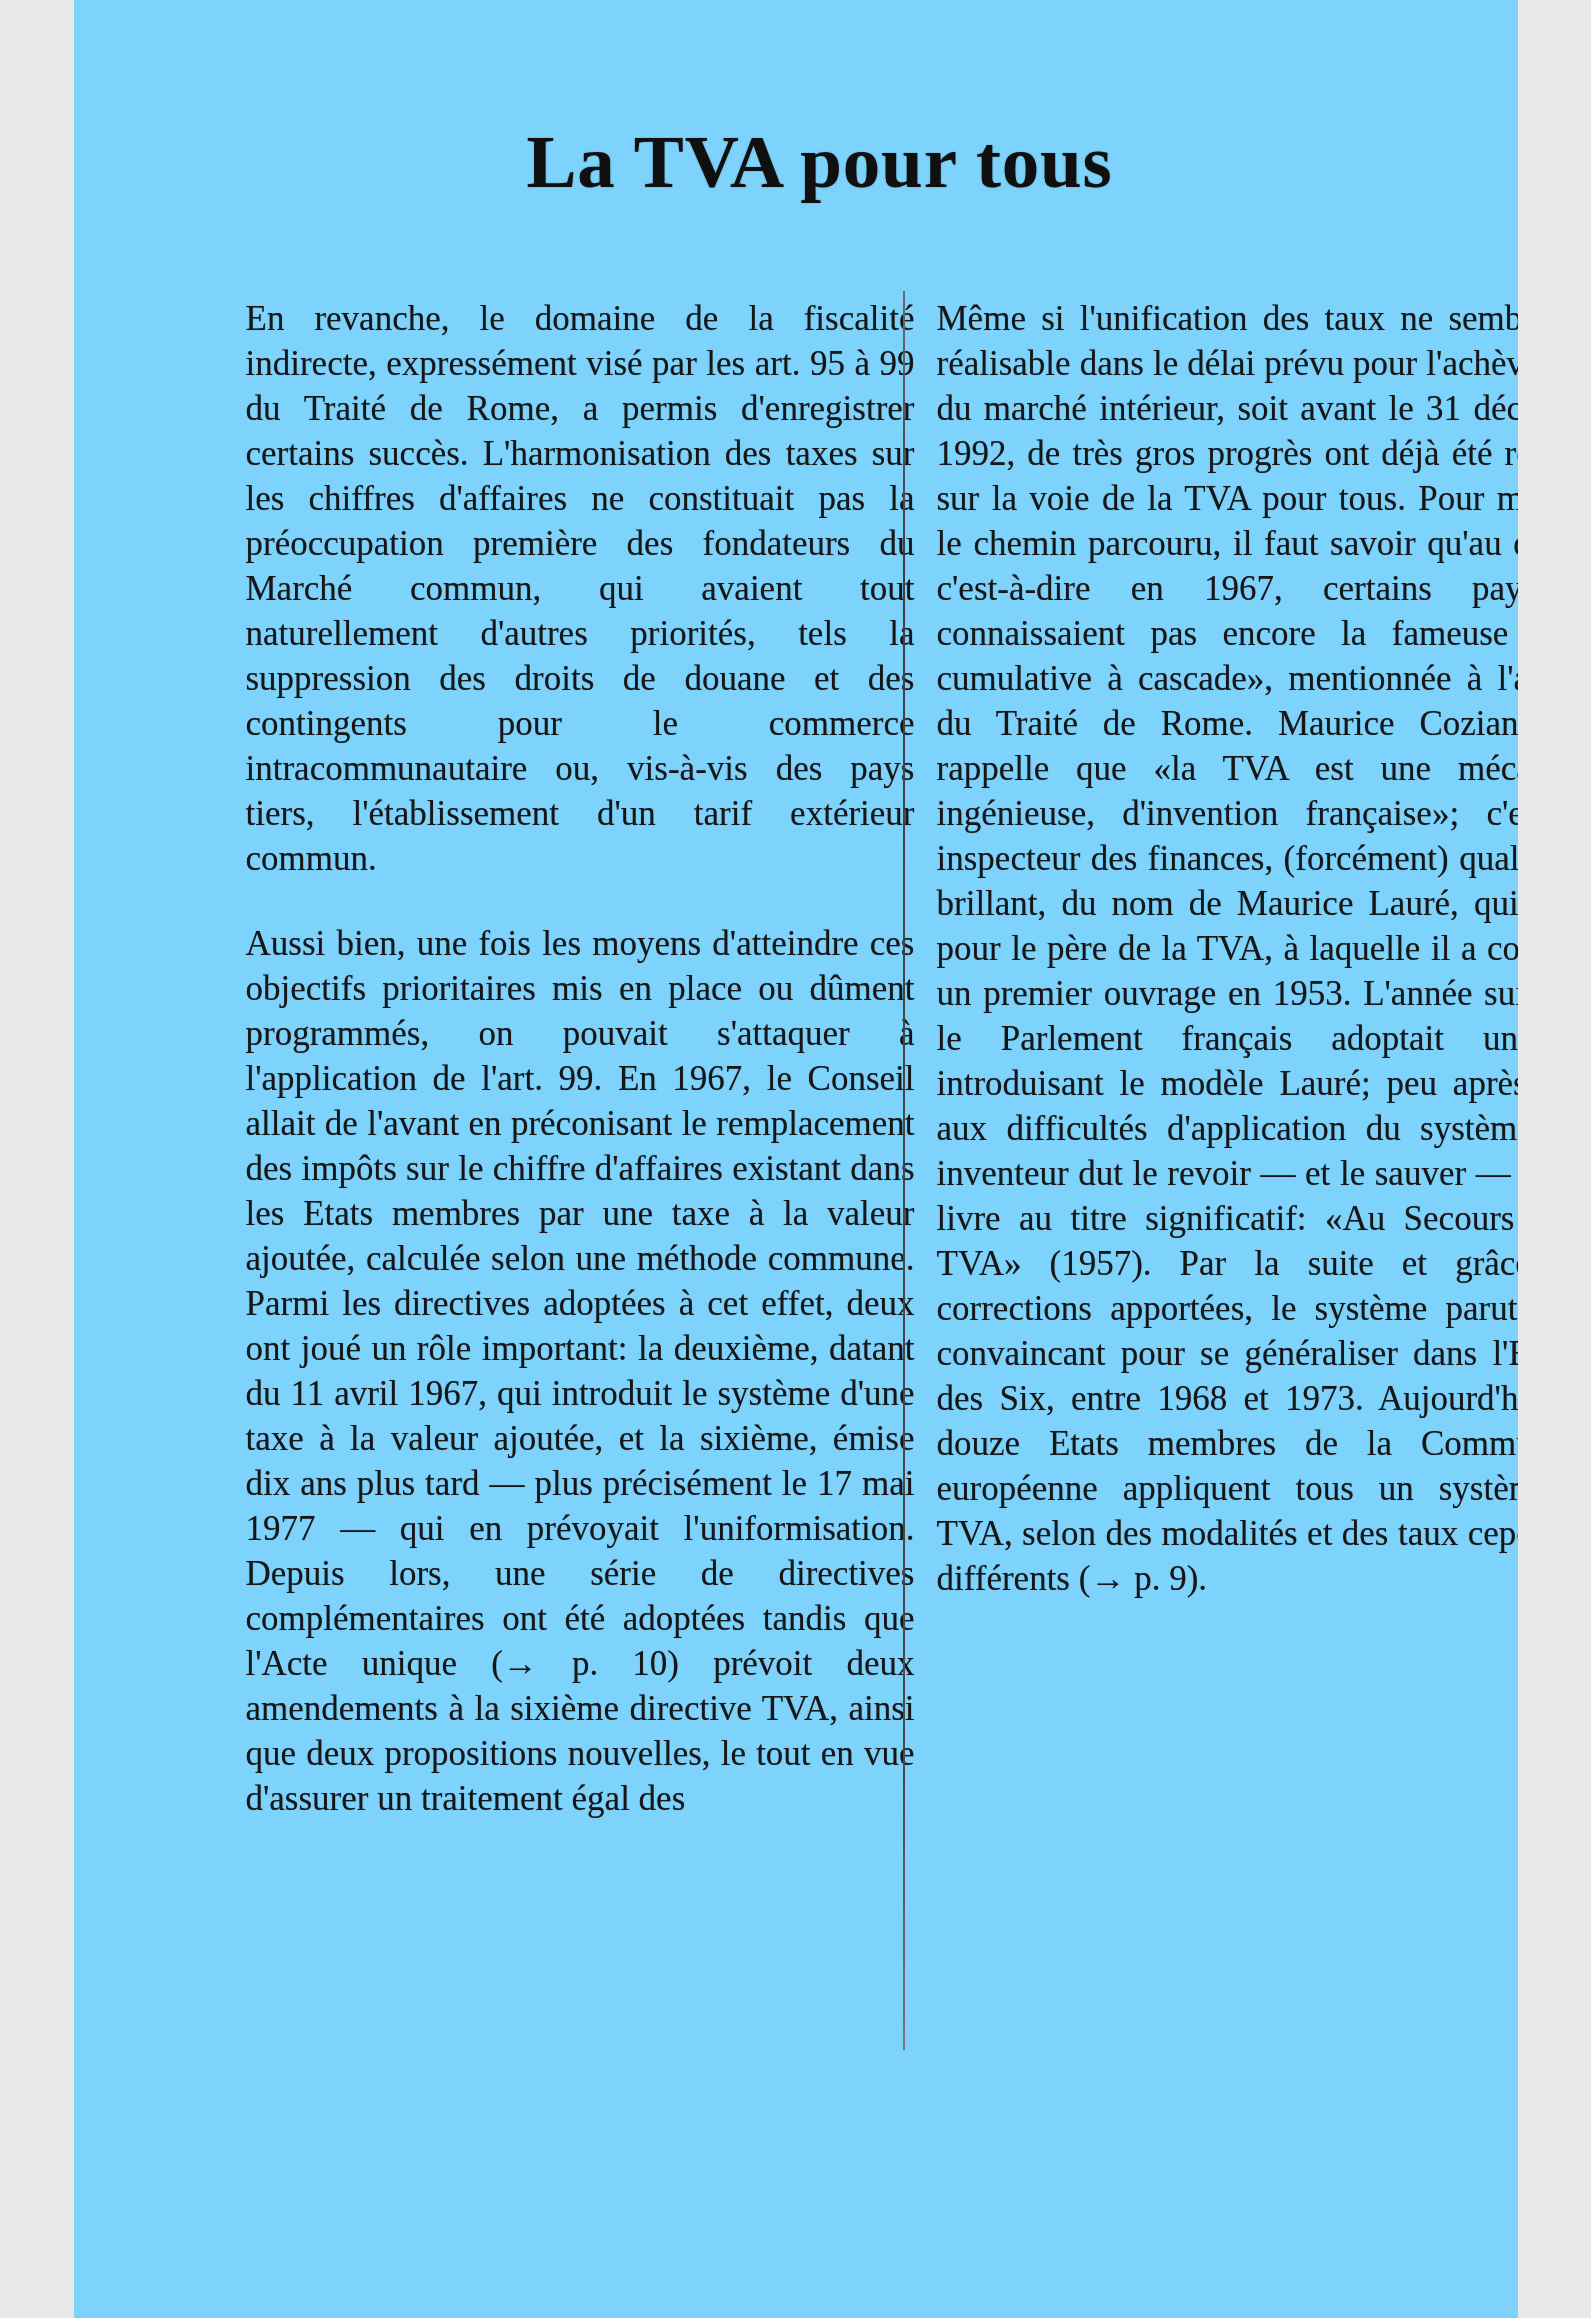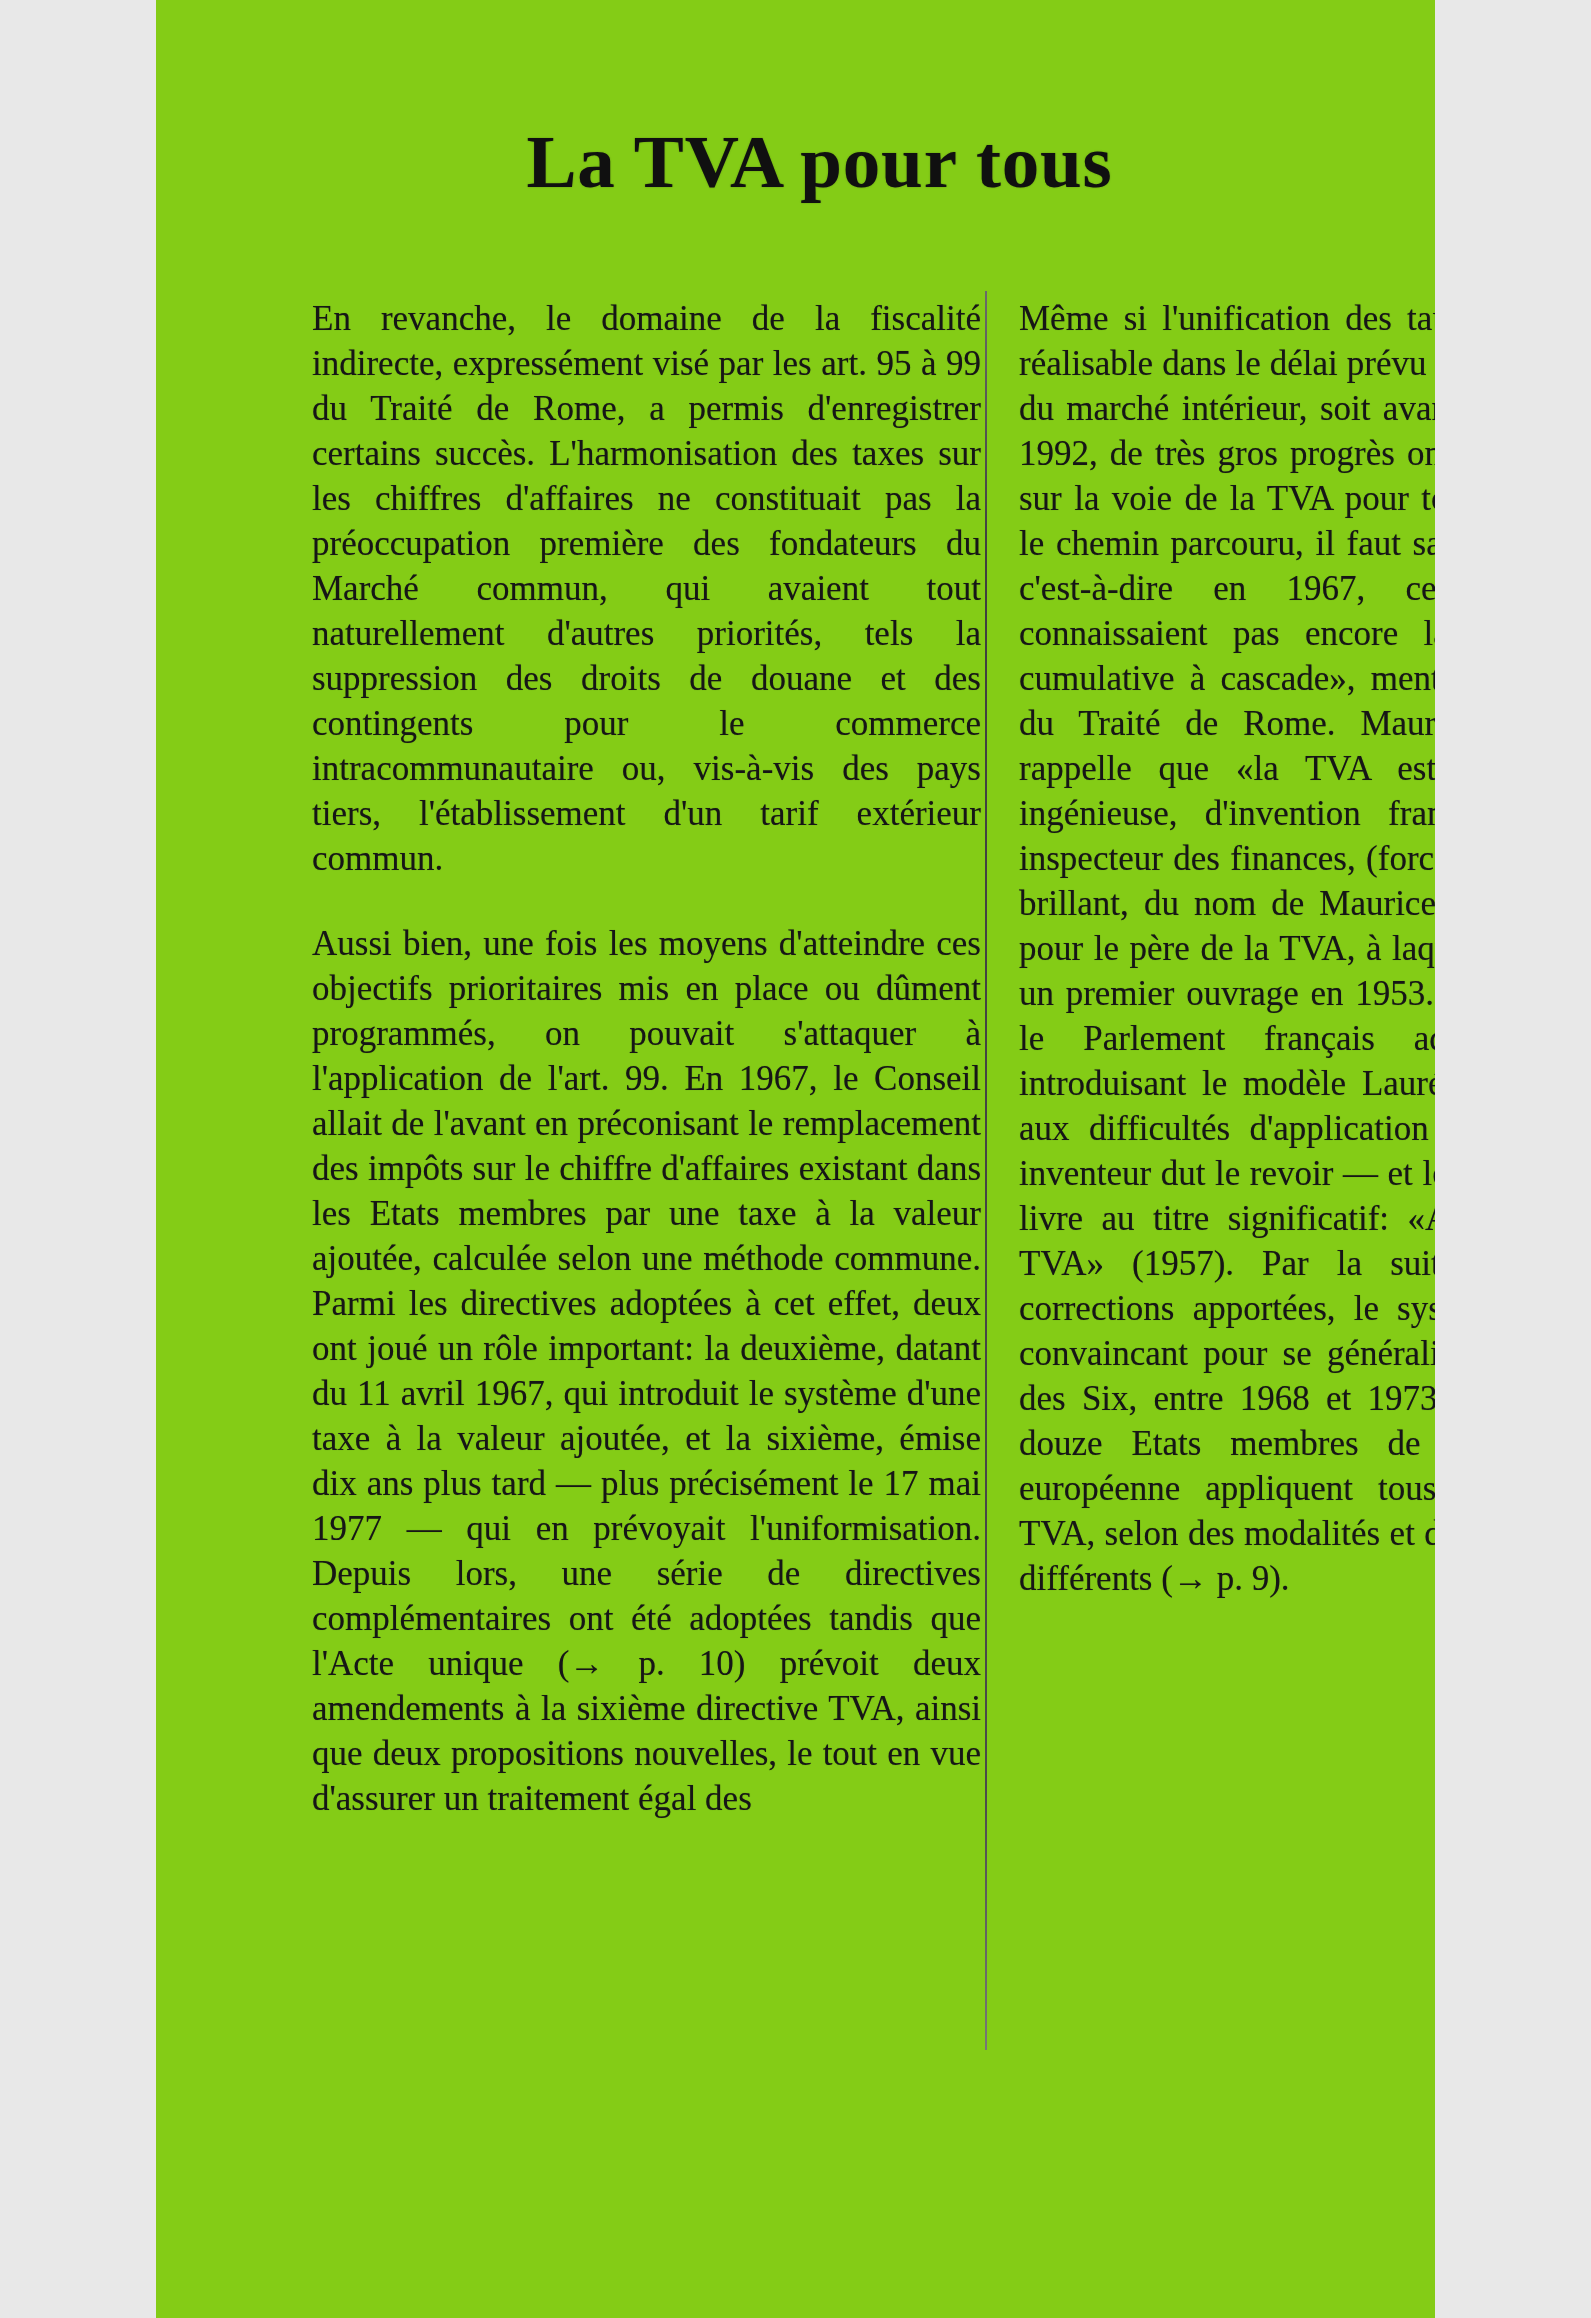--- a/index.html
+++ b/index.html
@@ -2,24 +2,24 @@
 <html lang="fr" style="font-size:12.7px"><head>
 <meta charset="utf-8">
 <style>
   html, body {
     margin: 0;
     padding: 0;
     background: #e8e8e8;
   }
   .page {
     position: relative;
-    width: 1279px;
+    width: 1444px;
     height: 2319px;
     margin: 0 auto;
-    background: #84cc16;
+    background: #7dd3fc;
     color: #141414;
     font-family: "Liberation Serif", "DejaVu Serif", serif;
     overflow: hidden;
   }
   .title {
     position: absolute;
     top: 121px;
     left: 0;
     right: 0;
     margin: 0;
@@ -40,21 +40,21 @@
     text-align: justify;
     text-justify: inter-word;
     hyphens: auto;
     -webkit-hyphens: auto;
     color: #161616;
     text-shadow: 0 0 0.8px rgba(30,30,30,0.45);
   }
   .column p {
     margin: 0 0 40px 0;
   }
-  .column.left  { left: 156px;  width: 669px; font-family: Liberation Serif, serif; }
+  .column.left  { left: 172px;  width: 669px; font-family: Liberation Serif, serif; }
   .column.right { left: 863px; width: 673px; }
   .divider {
     position: absolute;
     left: 829px;
     top: 291px;
     width: 2.4px;
     height: 1759px;
     background: linear-gradient(to bottom, #6a6a6a, #3f3f3f 15%, #4a4a4a 85%, #777);
   }
   .page-number {

